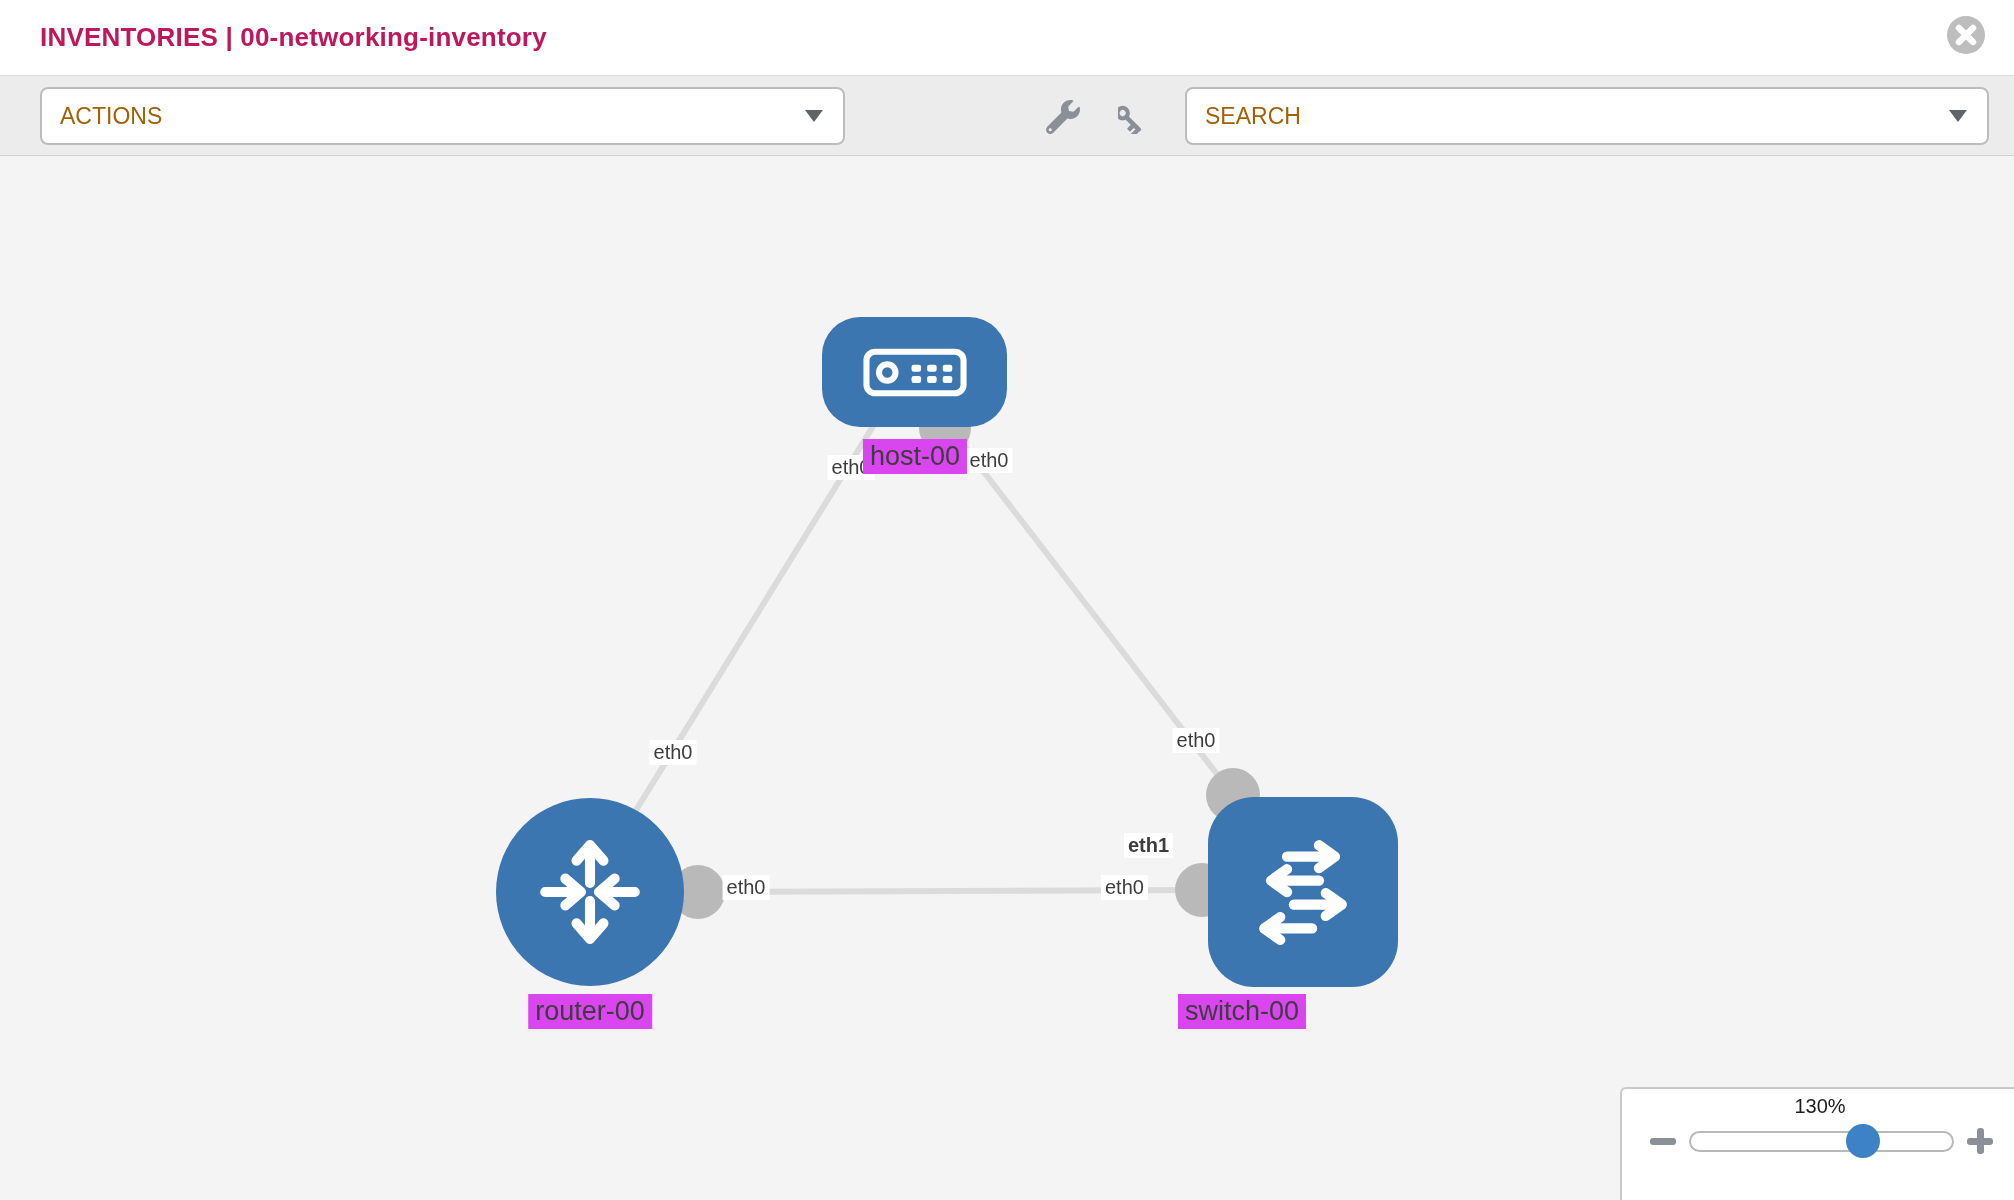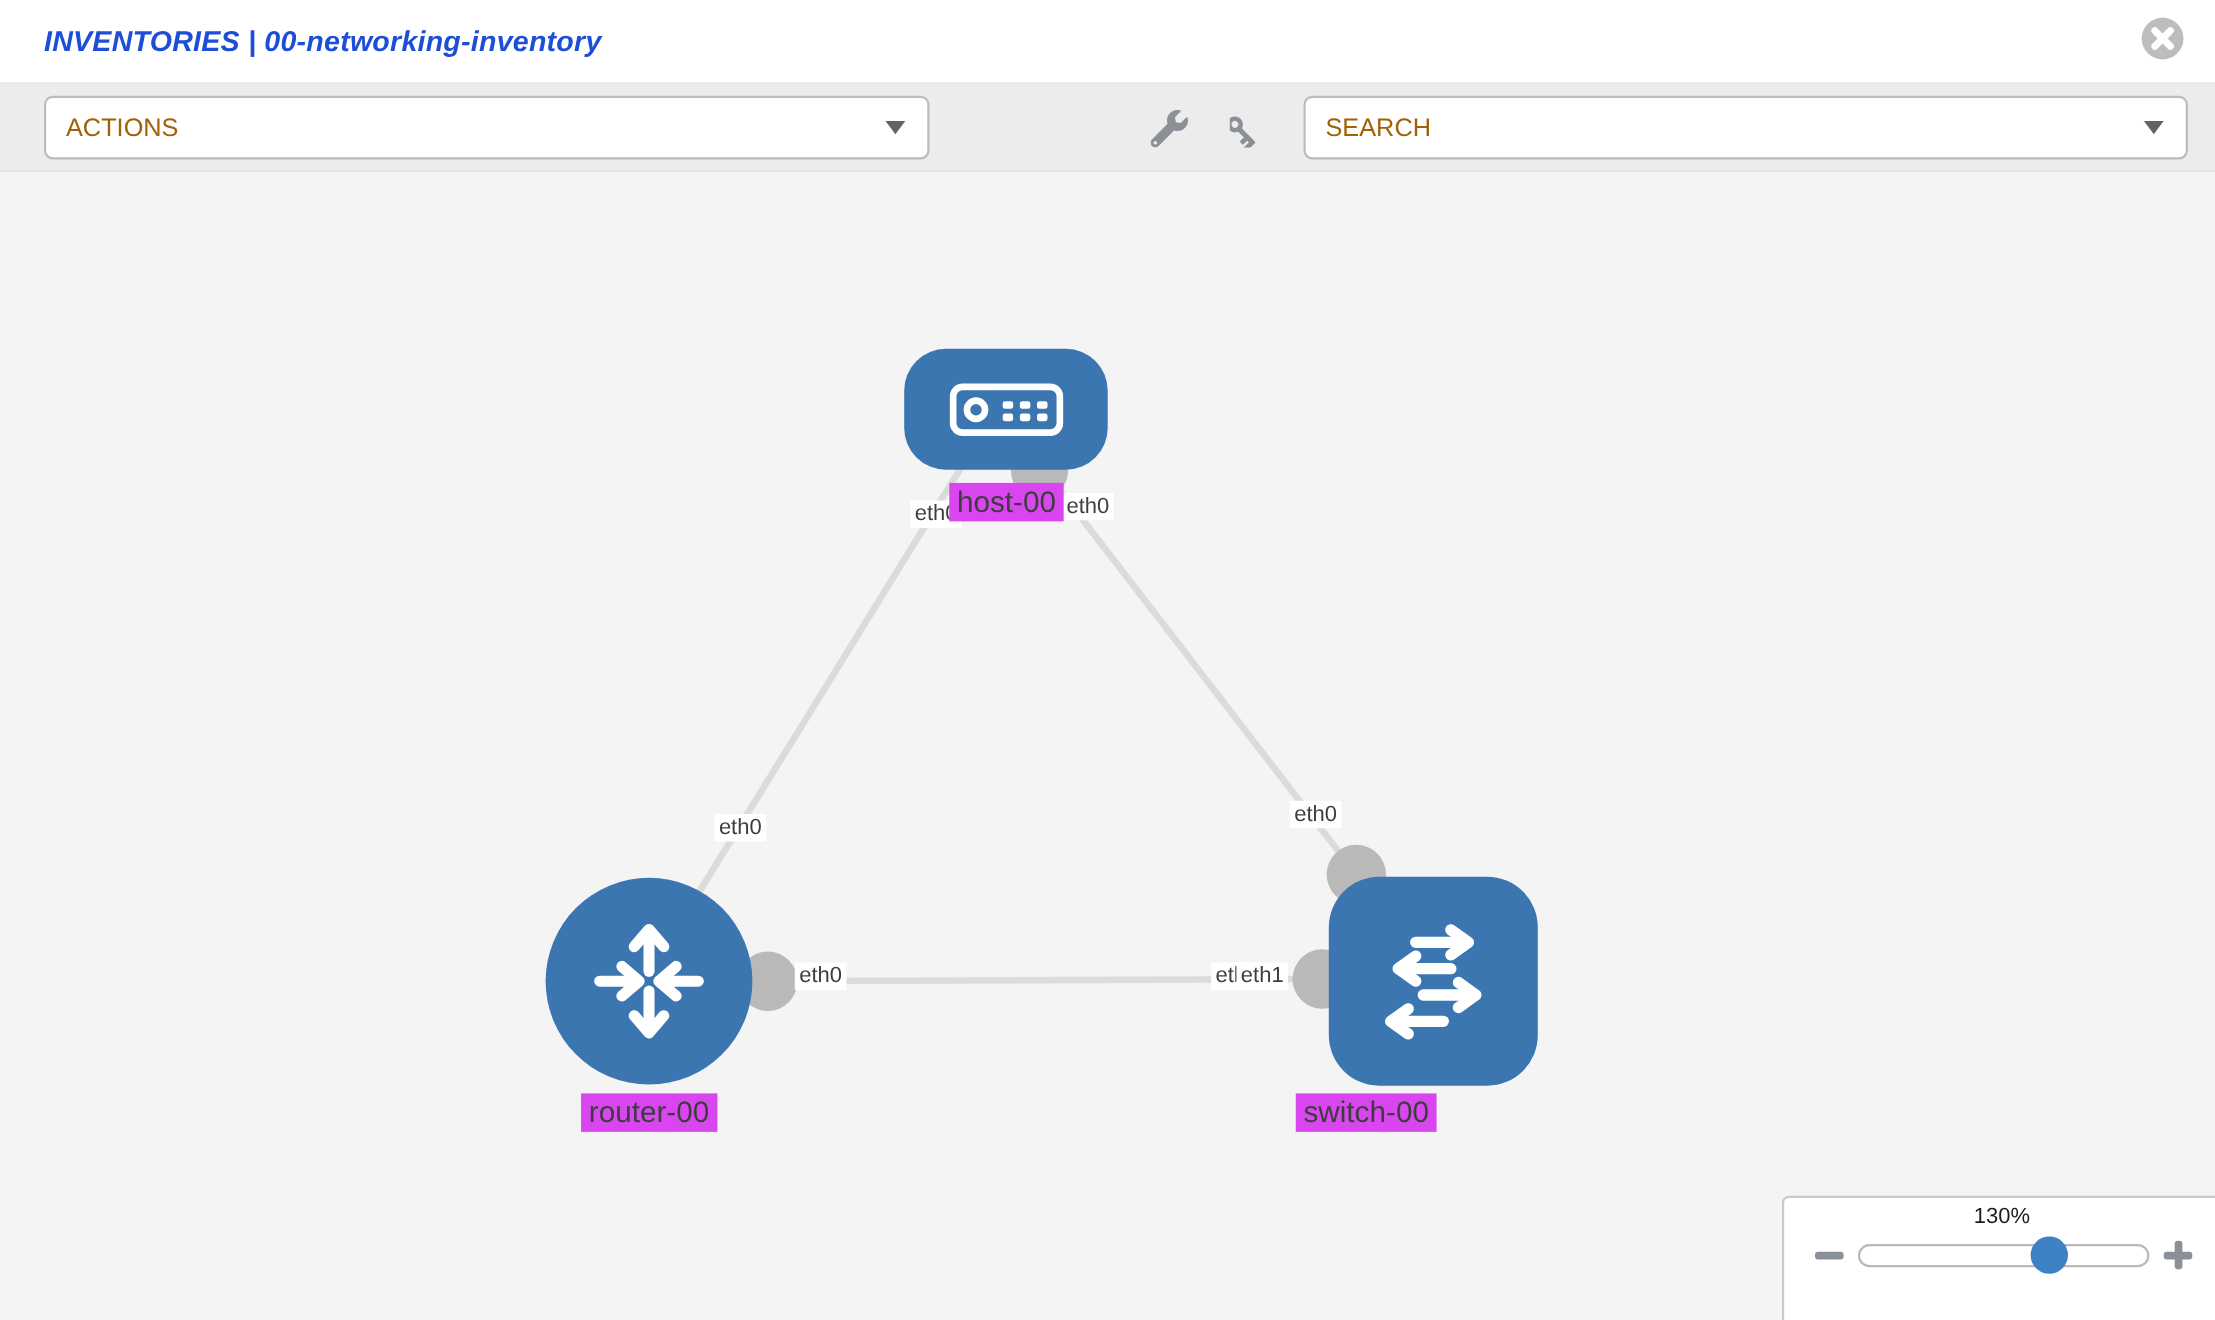--- a/index.html
+++ b/index.html
@@ -2,21 +2,21 @@
 <html><head>
 <meta charset="utf-8">
 <style>
   * { margin:0; padding:0; box-sizing:border-box; }
   html,body { width:2014px; height:1200px; overflow:hidden;
     font-family:"Liberation Sans", sans-serif; background:#f4f4f5; }
 
   
   .hdr { position:relative; width:2014px; height:76px; background:#fff;
     border-bottom:1px solid #dadada; display:flex; align-items:center; }
-  .hdr h1 { margin-left:40px; font-size:26px; font-weight:bold; color:#1d4ed8; letter-spacing:.2px;font-style:italic; }
+  .hdr h1 { margin-left:40px; font-size:26px; font-weight:bold; color:#be185d; letter-spacing:.2px; }
   .close-btn { position:absolute; right:28px; top:15px; width:40px; height:40px;
     border:none; background:transparent; cursor:pointer; padding:0; }
 
   
   .toolbar { position:relative; width:2014px; height:80px; background:#ececec;
     border-bottom:1px solid #d2d2d2; }
   .select { position:absolute; top:11px; height:58px; background:#fff;
     border:2px solid #bcbcbc; border-radius:8px; display:flex; align-items:center;
     justify-content:space-between; padding:0 20px 0 18px; cursor:pointer; }
   .select .lbl { font-size:23px; color:#a16207; }
@@ -158,21 +158,21 @@
     <div class="nlabel" style="left:915px; top:283px;">host-00</div>
     <div class="nlabel" style="left:590px; top:838px;">router-00</div>
     <div class="nlabel" style="left:1242px; top:838px;">switch-00</div>
 
     <div class="iflabel center" style="left:851px; top:299px;">eth0</div>
     <div class="iflabel center" style="left:989px; top:292px;">eth0</div>
     <div class="iflabel center" style="left:673px; top:584px;">eth0</div>
     <div class="iflabel center" style="left:1196px; top:572px;">eth0</div>
     <div class="iflabel center" style="left:746px; top:719px;">eth0</div>
     <div class="iflabel" style="left:1101px; top:719px;">eth0</div>
-    <div class="iflabel front" style="left:1124px; top:719px;">eth1</div>
+    <div class="iflabel front" style="left:1124px; top:677px;font-weight:bold;">eth1</div>
   </div>
 
   <div class="zoom-panel">
     <div class="zoom-value">130%</div>
     <div class="zoom-row">
       <button class="zbtn">
         <span class="minus-glyph"></span>
       </button>
       <div class="slider-track">
         <div class="slider-knob"></div>

